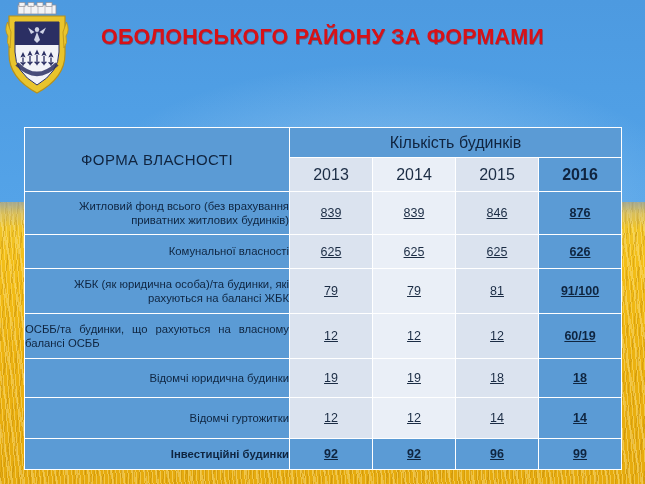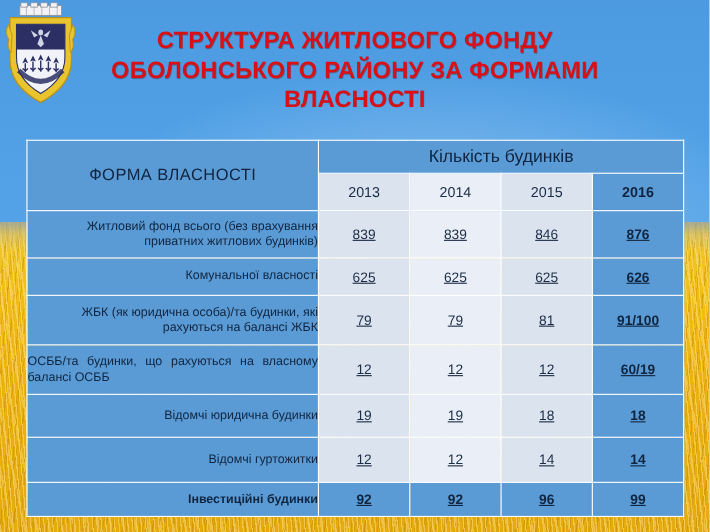--- a/index.html
+++ b/index.html
@@ -154,21 +154,21 @@
   }
   .hdr-group {
     background: #5b9bd5;
     color: #10243f;
     font-size: 16px;
     font-weight: bold;
     text-align: center;
     height: 29px;
   }
   .hdr-year {
-    font-size: 13px;
+    font-size: 16px;
     color: #1b2c44;
     text-align: center;
     height: 33px;
   }
   .hdr-year.y2013 { background: #dbe3ef; }
   .hdr-year.y2014 { background: #eaeff7; }
   .hdr-year.y2015 { background: #dbe3ef; }
   .hdr-year.y2016 { background: #5b9bd5; font-weight: bold; color: #10243f; }
 
   
@@ -266,23 +266,21 @@
         <path d="M40 54 l0 8 -2.4 -2.2 M40 54 l0 8 2.4 -2.2" stroke="#2b2f63" stroke-width="1.3" fill="none"></path>
         <path d="M47 50 l2.6 5.5 -2.6 -1.1 -2.6 1.1 Z"></path>
         <path d="M47 55.5 l0 7 -2.4 -2.2 M47 55.5 l0 7 2.4 -2.2" stroke="#2b2f63" stroke-width="1.3" fill="none"></path>
       </g>
 
       <path d="M13 62 Q33 82 53 62" fill="none" stroke="#2b2f63" stroke-width="4.5" opacity=".85"></path>
     </svg>
   </div>
 
   <div id="title">
-    <span class="tline">СТРУКТУРА ЖИТЛОВОГО ФОНДУ</span>
     <span class="tline">ОБОЛОНСЬКОГО РАЙОНУ ЗА ФОРМАМИ</span>
-    <span class="tline">ВЛАСНОСТІ</span>
   </div>
 
   <div id="tbl-wrap">
     <table class="struct">
       <colgroup>
         <col class="c-label">
         <col class="c-year">
           <col class="c-year">
           <col class="c-year">
           <col class="c-year">

